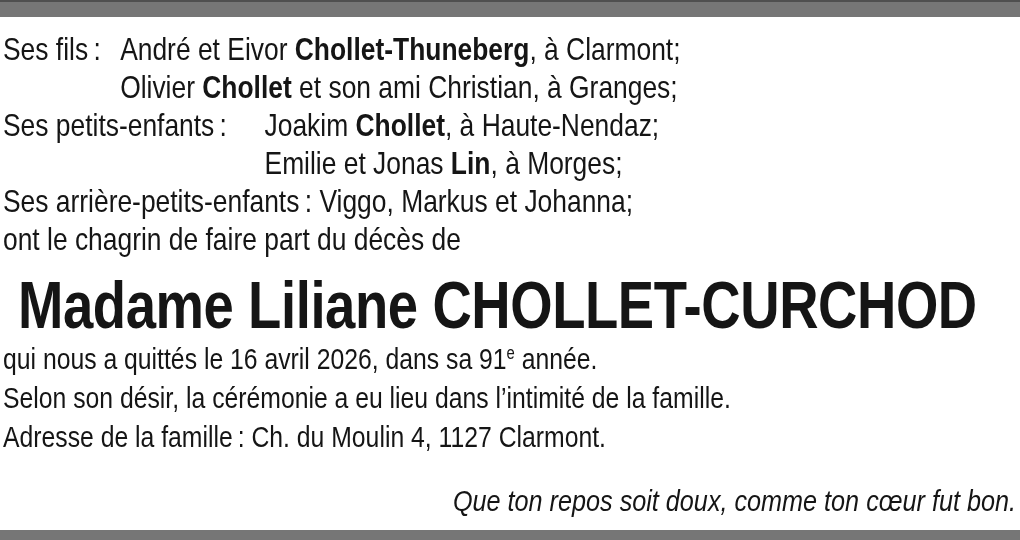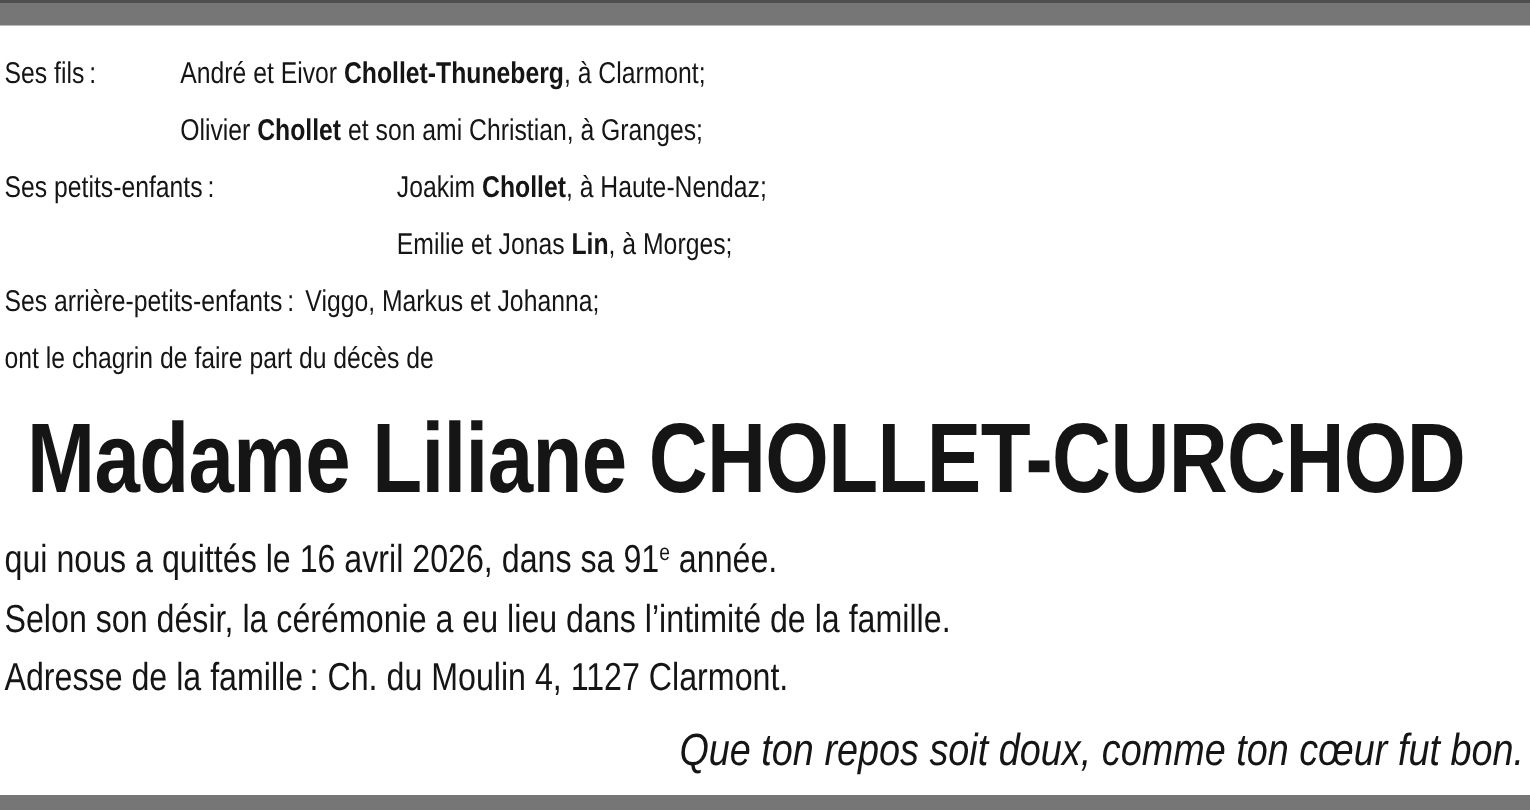--- a/index.html
+++ b/index.html
@@ -12,42 +12,42 @@
     color: #151515;
     font-family: "Liberation Sans", sans-serif;
   }
   
   .rule { position: absolute; left: 0; width: 1020px; background: #767676; }
   .rule-top { top: 0; height: 17px; border-top: 2px solid #4f4f4f; box-sizing: border-box; }
   .rule-bottom { top: 530px; height: 10px; }
 
   .family {
     position: absolute; top: 30px; left: 3px;
-    font-size: 20px; line-height: 38px;
+    font-size: 32px; line-height: 38px;
   }
   .group { display: flex; align-items: flex-start; transform: scaleX(0.825); transform-origin: 0 0; }
   .group .lbl { flex: 0 0 auto; white-space: nowrap; }
   .g0 .lbl { min-width: 142px; }
   .g1 .lbl { min-width: 317px; }
   .g2 .lbl { margin-right: 9px; }
   .entries { display: block; }
   .entry { white-space: nowrap; }
 
   .intro { transform: scaleX(0.825); transform-origin: 0 0; white-space: nowrap; }
 
   .deceased-title {
     position: absolute; top: 265px; left: 18px;
     margin: 0; font-size: 66px; line-height: 80px; font-weight: 700;
     letter-spacing: -0.5px;
     transform: scaleX(0.825); transform-origin: 0 0; white-space: nowrap;
   }
 
   .details {
-    position: absolute; top: 349px; left: 3px;
-    font-size: 26px; line-height: 39px;
+    position: absolute; top: 334px; left: 3px;
+    font-size: 30px; line-height: 39px;
   }
   .details .ln { transform: scaleX(0.825); transform-origin: 0 0; white-space: nowrap; }
 
   .epitaph {
     position: absolute; top: 482px; left: 0; width: 1016px;
     font-size: 30px; line-height: 38px; font-style: italic;
     text-align: right; white-space: nowrap;
     transform: scaleX(0.84); transform-origin: 100% 0;
   }
 

